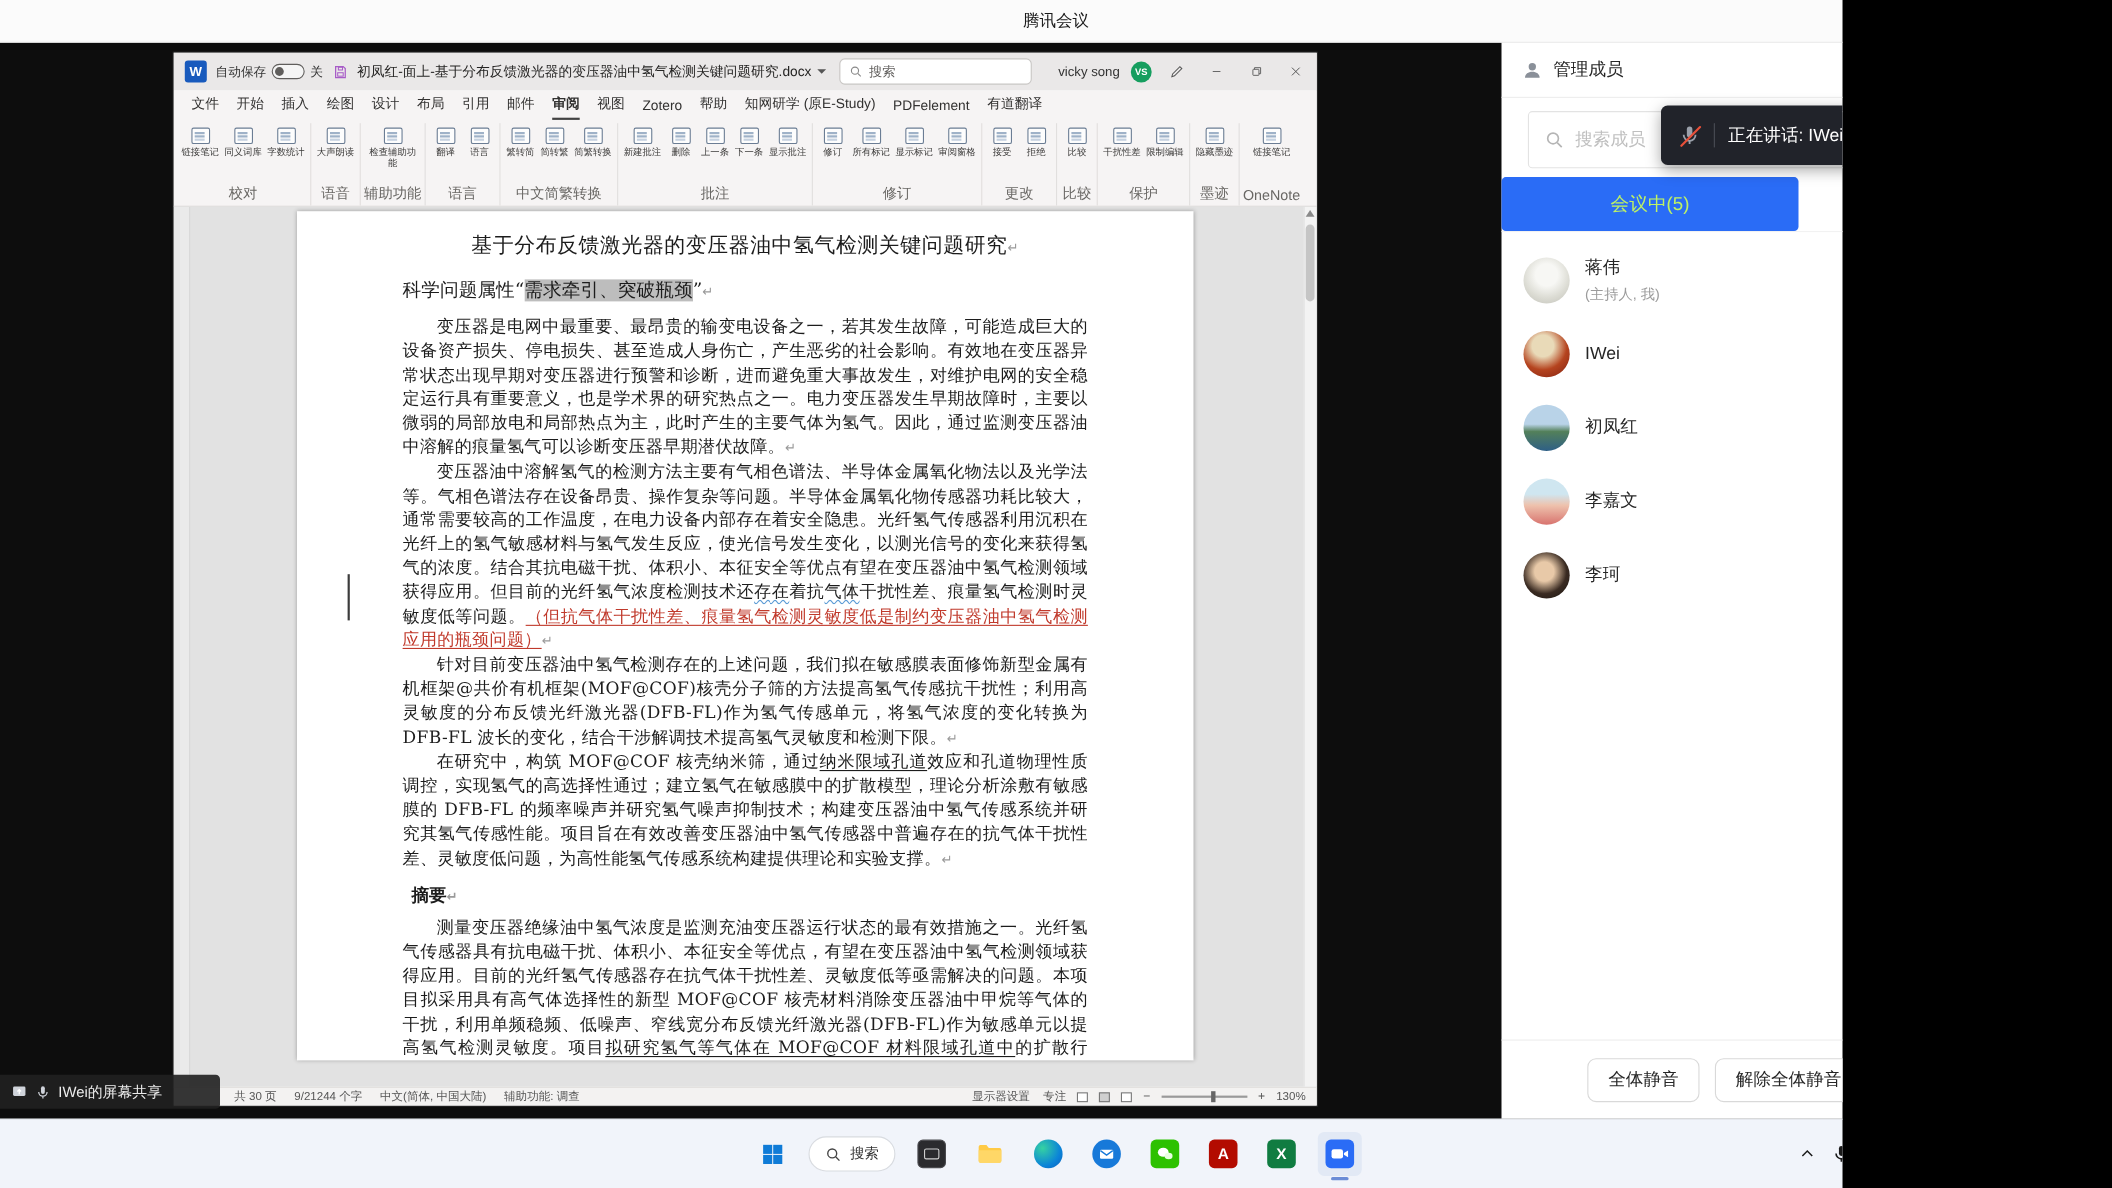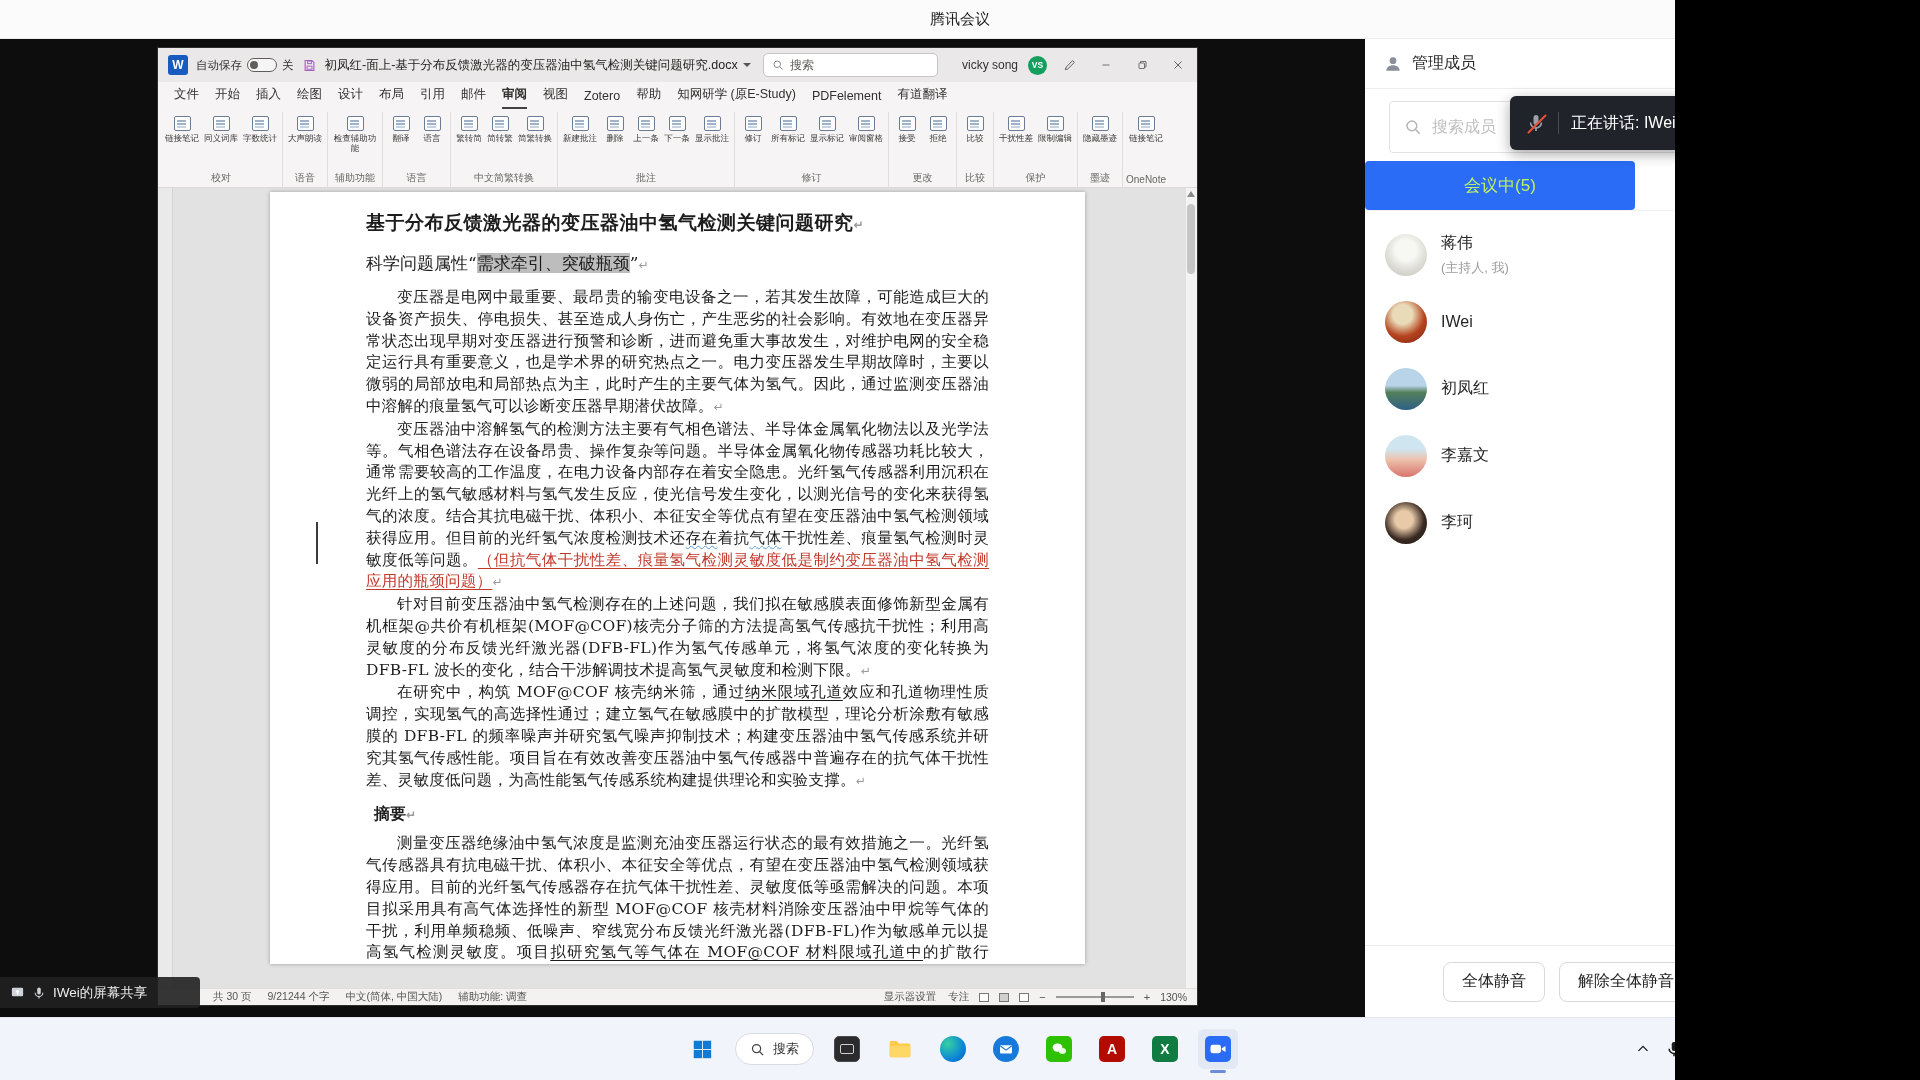--- a/index.html
+++ b/index.html
@@ -32,30 +32,30 @@
   .menu-item.active{font-weight:700}
   .menu-item.active::after{content:'';position:absolute;left:8px;right:8px;bottom:1px;height:2px;background:#424242}
   
   .ribbon{height:78px;background:#f6f4f4;border-bottom:1px solid #dcdad9;display:flex;padding:2px 2px 0;flex:0 0 auto;overflow:hidden}
   .rib-group{display:flex;flex-direction:column;border-right:1px solid #e1dfde;padding:1px 3px 0}
   .rib-items{display:flex;flex:1;align-items:flex-start;justify-content:center;gap:1px}
   .rib-item{display:flex;flex-direction:column;align-items:center;gap:3px;padding:3px 2px;max-width:48px;min-width:30px}
   .rib-ico{width:17px;height:15px;border:1px solid #6b7d94;border-radius:2px;background:#fdfdfd;position:relative}
   .rib-ico::after{content:'';position:absolute;left:2px;top:3px;width:9px;height:1.5px;background:#9fb2c8;box-shadow:0 3px 0 #9fb2c8,0 6px 0 #c6d2e0}
   .rib-lbl{font-size:8.5px;color:#3b3a39;text-align:center;line-height:1.15}
-  .rib-caption{font-size:10px;color:#696764;text-align:center;padding:3px 0 2px;white-space:nowrap}
+  .rib-caption{font-size:13px;color:#696764;text-align:center;padding:3px 0 2px;white-space:nowrap}
   
   .ruler{height:20px;background:#eaeaea;position:relative;flex:0 0 auto;border-bottom:1px solid #d8d8d8}
   .ruler-box{position:absolute;left:4px;top:3px;width:12px;height:12px;background:#f8f8f8;border:1px solid #b5b5b5}
   .ruler-inner{position:absolute;left:112px;top:3px;width:815px;bottom:3px;background:#fff;overflow:hidden;display:flex;align-items:center;padding-left:98px;font-size:7.5px;color:#8a8a8a;white-space:nowrap;word-spacing:7px}
   
   .viewport{flex:1;background:#e2e2e2;position:relative;overflow:hidden}
   .vruler{position:absolute;left:0;top:0;bottom:0;width:15px;background:#eaeaea;border-right:1px solid #d5d5d5}
   .page{position:absolute;left:112px;top:4px;width:815px;height:772px;background:#fff;box-shadow:0 0 4px rgba(0,0,0,.3);padding:14px 96px 0 96px;font-family:"DejaVu Serif","Liberation Serif",serif;color:#1c1c1c;overflow:hidden}
-  .doc-title{font-size:19px;font-weight:700;margin:4px 0 16px;letter-spacing:.5px}
+  .doc-title{font-size:19px;font-weight:400;text-align:center;margin:4px 0 16px;letter-spacing:.5px}
   .doc-h1{font-size:17px;font-weight:400;margin:6px 0 12px}
   .doc-h2{font-size:16px;font-weight:700;margin:12px 0 8px;text-indent:.5em}
   .doc-p{font-size:15.5px;line-height:21.8px;text-align:justify;text-indent:2em;letter-spacing:.3px}
   .run-hl{background:#bdbdbd}
   .run-red{color:#c0392b;text-decoration:underline;text-underline-offset:3px}
   .run-ins{text-decoration:underline;text-underline-offset:3px}
   .run-sp{text-decoration:underline wavy #5b9bd5 1px;text-underline-offset:2px}
   .run-pmark{color:#9a9a9a;font-family:"DejaVu Sans",sans-serif;font-size:12px}
   .change-bar{position:absolute;left:46px;top:330px;width:2px;height:42px;background:#3c3c3c}
   .vscroll{position:absolute;right:0;top:0;bottom:0;width:12px;background:#f3f3f3;border-left:1px solid #e0e0e0}

